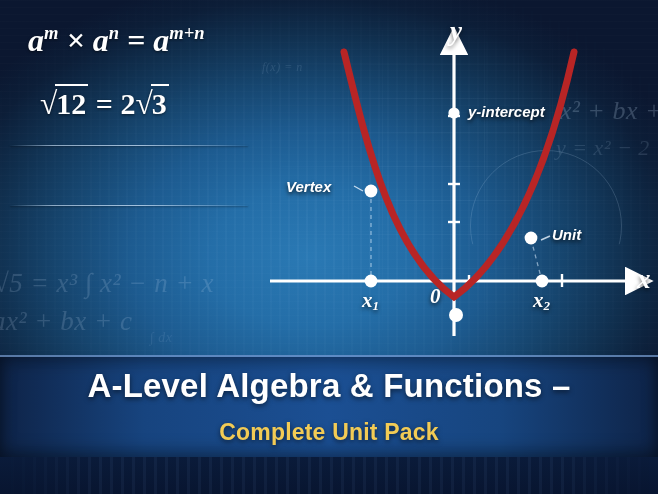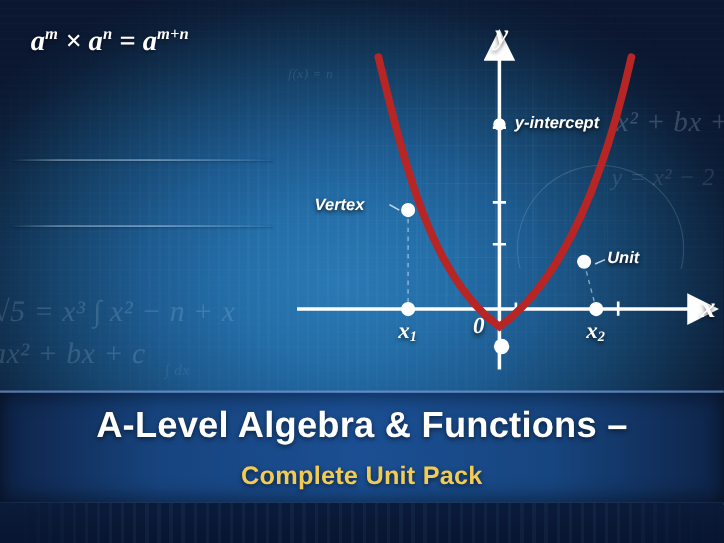--- a/index.html
+++ b/index.html
@@ -42,38 +42,38 @@
 
   
   .wm{
     position:absolute;color:rgba(205,228,252,.17);
     font-family:"Liberation Serif",serif;font-style:italic;
     white-space:nowrap;pointer-events:none;letter-spacing:.5px;
   }
   .wm-1{left:-6px;top:268px;font-size:27px;}
   .wm-2{left:-8px;top:306px;font-size:27px;}
   .wm-3{left:560px;top:96px;font-size:26px;color:rgba(205,228,252,.22);}
-  .wm-4{left:556px;top:148px;font-size:22px;color:rgba(205,228,252,.13);}
+  .wm-4{left:556px;top:135px;font-size:22px;color:rgba(205,228,252,.13);}
   .wm-5{left:262px;top:60px;font-size:12px;color:rgba(205,228,252,.12);}
   .wm-6{left:150px;top:330px;font-size:14px;color:rgba(205,228,252,.10);}
   .wm-arc{
     position:absolute;left:470px;top:150px;width:150px;height:150px;
     border:1px solid rgba(200,226,252,.17);border-radius:50%;
     clip-path:polygon(0 0,100% 0,100% 62%,0 62%);
   }
 
   
   .formulas{position:absolute;left:0;top:0;width:262px;height:350px;}
   .fx{
     position:absolute;color:#ffffff;white-space:nowrap;
     font-family:"Liberation Serif",serif;font-weight:bold;font-style:italic;
     text-shadow:0 1px 3px rgba(0,0,0,.55);
   }
   .fx sup{font-size:.58em;vertical-align:super;font-style:italic;}
-  .f1{left:28px;top:22px;font-size:26px;}
+  .f1{left:28px;top:22px;font-size:32px;}
   .f2{left:40px;top:84px;font-size:30px;font-style:normal;}
   .f3{left:28px;top:155px;font-size:30px;}
   .f4{left:28px;top:218px;font-size:30px;font-style:normal;}
   .rad{display:inline-block;position:relative;font-style:normal;}
   .rad > .sym{font-size:1.05em;}
   .rad > .num{border-top:2.2px solid #fff;padding:1px 2px 0 1px;margin-left:-2px;display:inline-block;}
   .ital{font-style:italic;}
 
   .divider{
     position:absolute;height:1px;left:10px;width:238px;
@@ -155,20 +155,25 @@
   <div class="formulas">
 
     <div class="fx f1">
       <span class="ital">a</span><sup>m</sup>
       <span>×</span>
       <span class="ital">a</span><sup>n</sup>
       <span>=</span>
       <span class="ital">a</span><sup>m+n</sup>
     </div>
 
+    <div class="fx f2">
+      <span class="rad"><span class="sym">√</span><span class="num">12</span></span>
+      <span>=</span>
+      <span>2</span><span class="rad"><span class="sym">√</span><span class="num">3</span></span>
+    </div>
 
 
 
     <div class="divider div1"></div>
     <div class="divider div2"></div>
   </div>
 
   <div class="graph">
     <svg width="396" height="352" viewBox="0 0 396 352">
       <defs>

